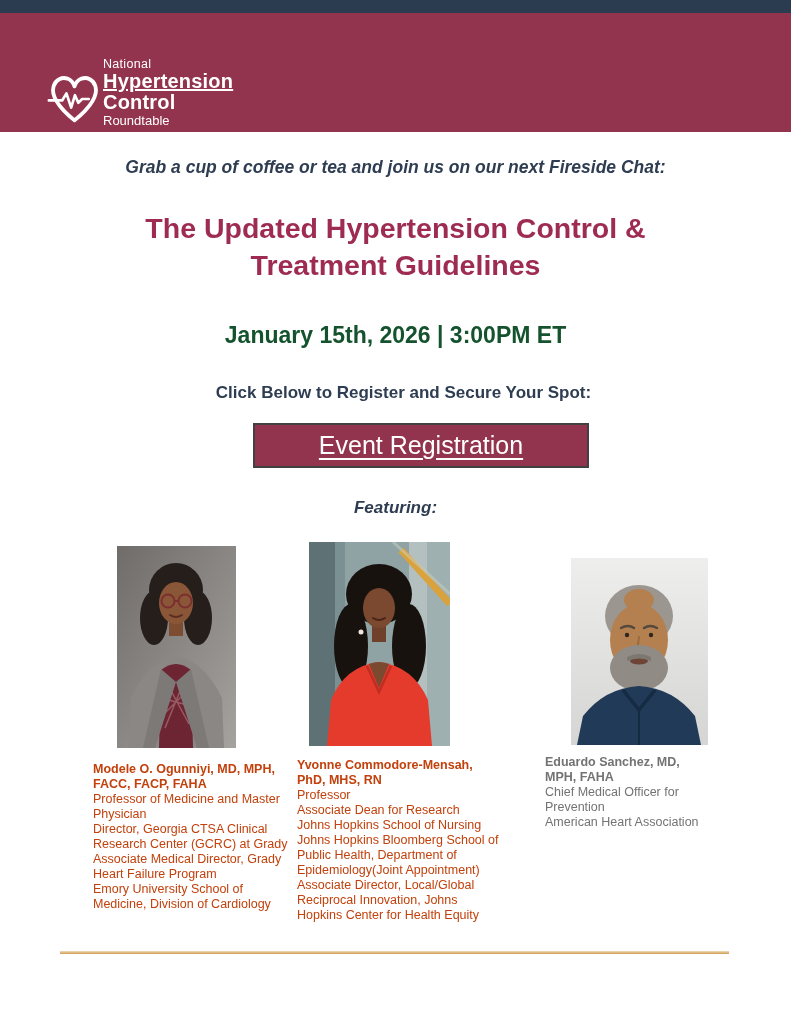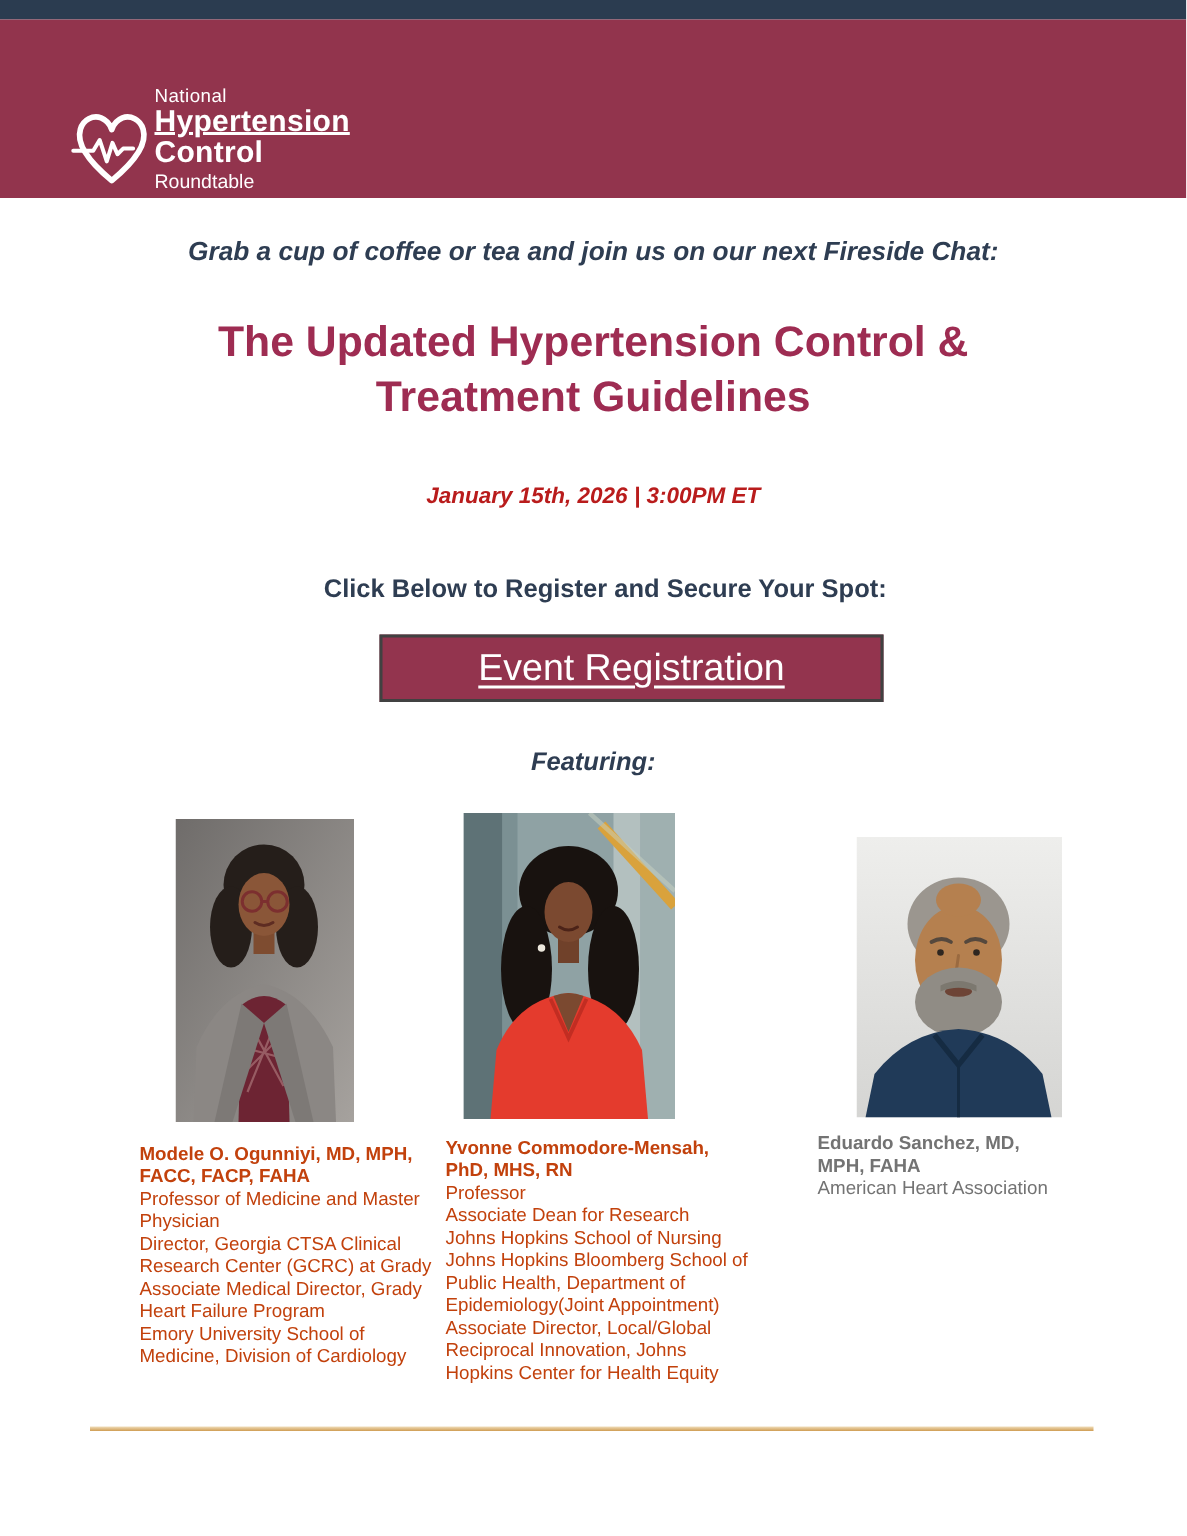--- a/index.html
+++ b/index.html
@@ -18,21 +18,21 @@
   .logo-national   { font-size:12.5px; line-height:14px; letter-spacing:.3px; font-weight:400; }
   .logo-hypertension { font-size:20px; line-height:21px; font-weight:bold; letter-spacing:.2px;text-decoration:underline; }
   .logo-control    { font-size:20px; line-height:20px; font-weight:bold; letter-spacing:.2px; }
   .logo-roundtable { font-size:13px; line-height:15px; margin-top:1px; font-weight:400; }
 
   
   .centered { position:absolute; left:0; right:0; text-align:center; }
   .intro { top:157px; font-size:17.5px; font-weight:bold; font-style:italic; color:#2e3d52; }
   .title { top:210px; font-size:28.5px; line-height:37px; font-weight:bold; color:#9e2c52;
            padding:0 104px; }
-  .datetime { top:322px; font-size:15px; font-weight:bold; color:#b91c1c;font-style:italic; }
+  .datetime { top:322px; font-size:23px; font-weight:bold; color:#14532d; }
   .cta { top:383px; font-size:17px; font-weight:bold; color:#2e3d52;padding-left:16px; }
   .featuring { top:498px; font-size:17px; font-weight:bold; font-style:italic; color:#2e3d52; }
 
   
   .reg-button {
     position:absolute; left:253px; top:423px; width:336px; height:45px;
     box-sizing:border-box; background:#93344e; border:2px solid #414141;
     display:flex; align-items:center; justify-content:center;
     cursor:pointer; text-decoration:none;
   }
@@ -181,18 +181,19 @@
     <div class="bio-name">Yvonne Commodore-Mensah, PhD, MHS, RN</div>
     <div>Professor</div>
     <div>Associate Dean for Research</div>
     <div>Johns Hopkins School of Nursing</div>
     <div>Johns Hopkins Bloomberg School of Public Health, Department of Epidemiology(Joint Appointment)</div>
     <div>Associate Director, Local/Global Reciprocal Innovation, Johns Hopkins Center for Health Equity</div>
   </div>
 
   <div class="bio bio-3">
     <div class="bio-name">Eduardo Sanchez, MD, MPH, FAHA</div>
+    <div>Chief Medical Officer for Prevention</div>
     <div>American Heart Association</div>
   </div>
 
   <div class="gold-divider"></div>
 
 </div>
 
 </body></html>

